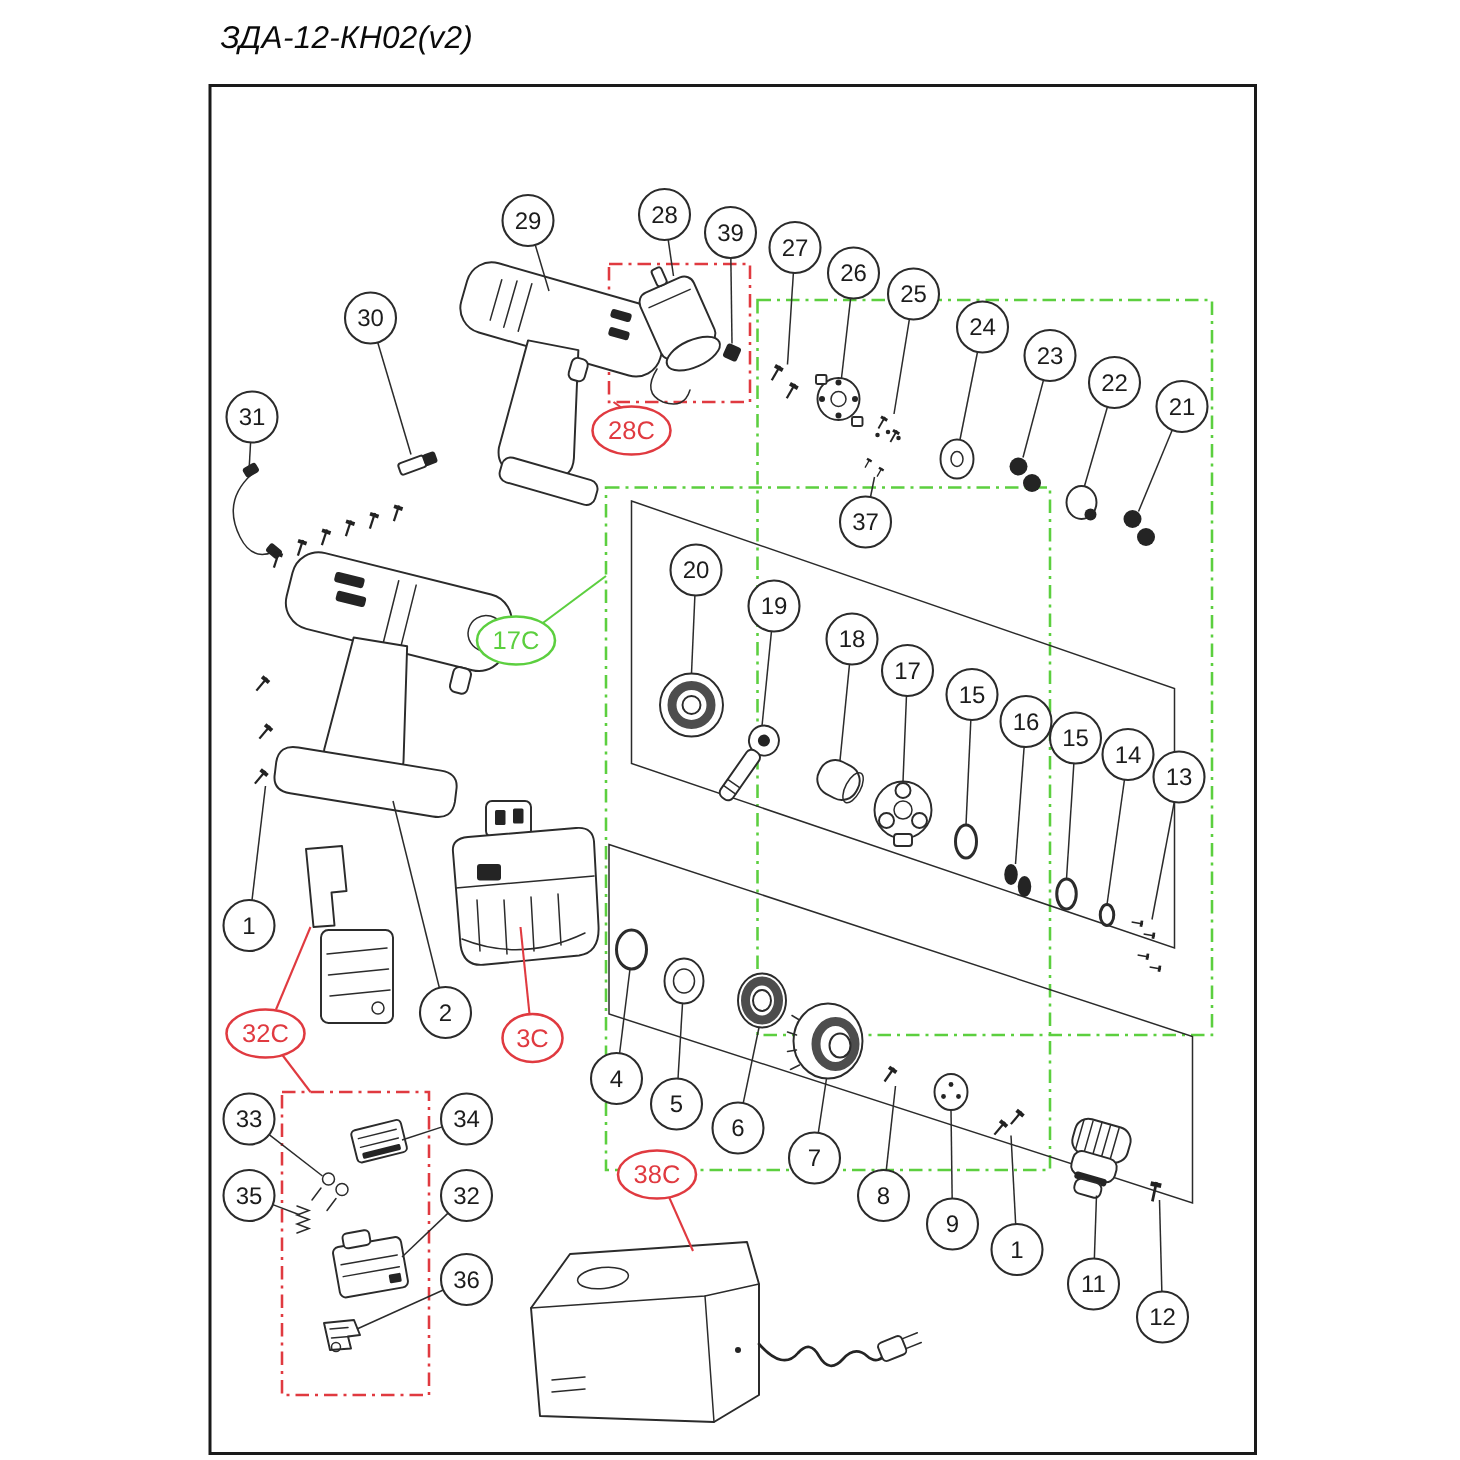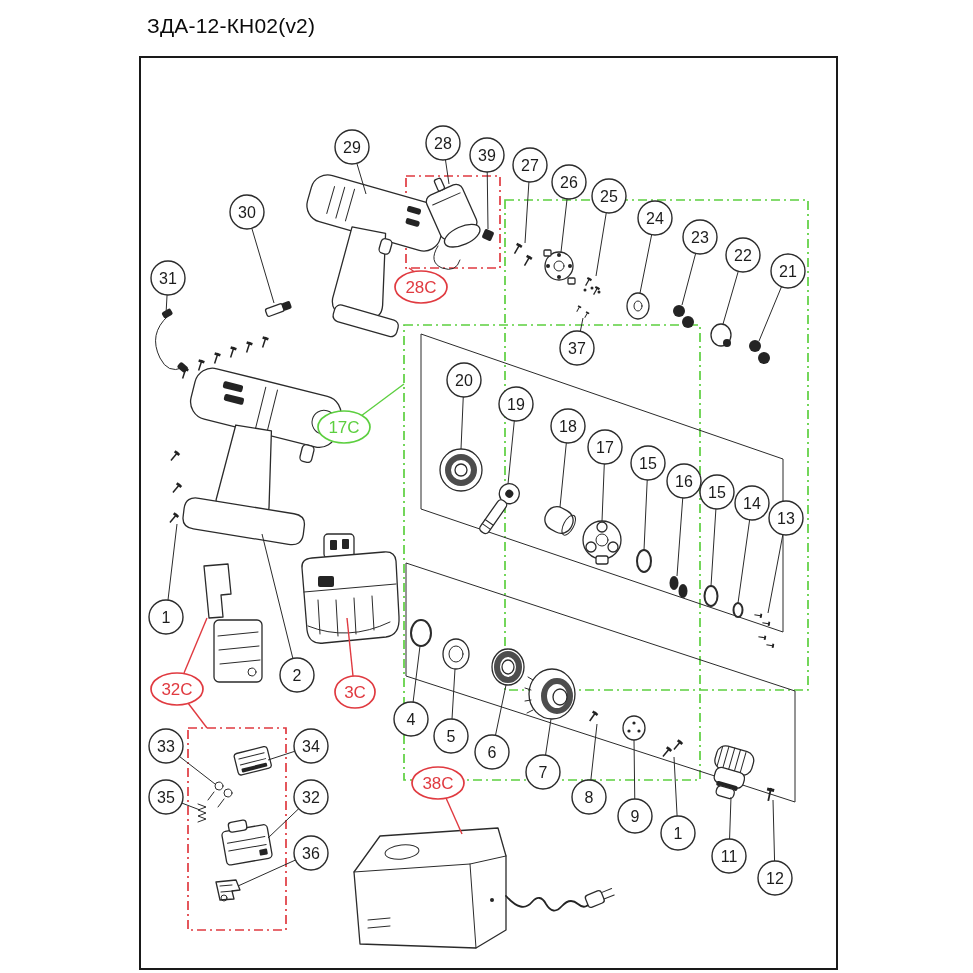--- a/index.html
+++ b/index.html
@@ -1,20 +1,20 @@
 <!DOCTYPE html>
 <html lang="ru" style="--red: #e03a40; --green: #5ccf3f;"><head>
 <meta charset="utf-8">
 <style>
   :root{ --red:#e03a40; --green:#5ccf3f; }
   *{ box-sizing:border-box; }
   html,body{ margin:0; padding:0; background:#fff; }
   .page{ position:relative; width:973px; height:973px; background:#fff;
          font-family:"Liberation Sans","DejaVu Sans",sans-serif; overflow:hidden; }
-  .title{ position:absolute; left:147px; top:14px; font-size:21px; color:#0a0a0a; letter-spacing:.2px; }
+  .title{ position:absolute; left:147px; top:14px; font-size:21px; color:#0a0a0a; letter-spacing:.2px;font-style:italic; }
   .layer{ position:absolute; left:0; top:0; }
 
   .part{ fill:#ffffff; stroke:#2b2b2b; stroke-width:1.3; stroke-linejoin:round; }
   .part-d{ fill:#242424; stroke:none; }
   .detail{ fill:none; stroke:#2b2b2b; stroke-width:1; stroke-linecap:round; }
   .ring2{ fill:none; stroke:#2b2b2b; stroke-width:2; }
   .ring-shade{ fill:none; stroke:#4d4d4d; stroke-width:6; }
   .cord{ fill:none; stroke:#242424; stroke-width:1.8; stroke-linecap:round; }
   .thin{ fill:none; stroke:#2b2b2b; stroke-width:1; }
 

